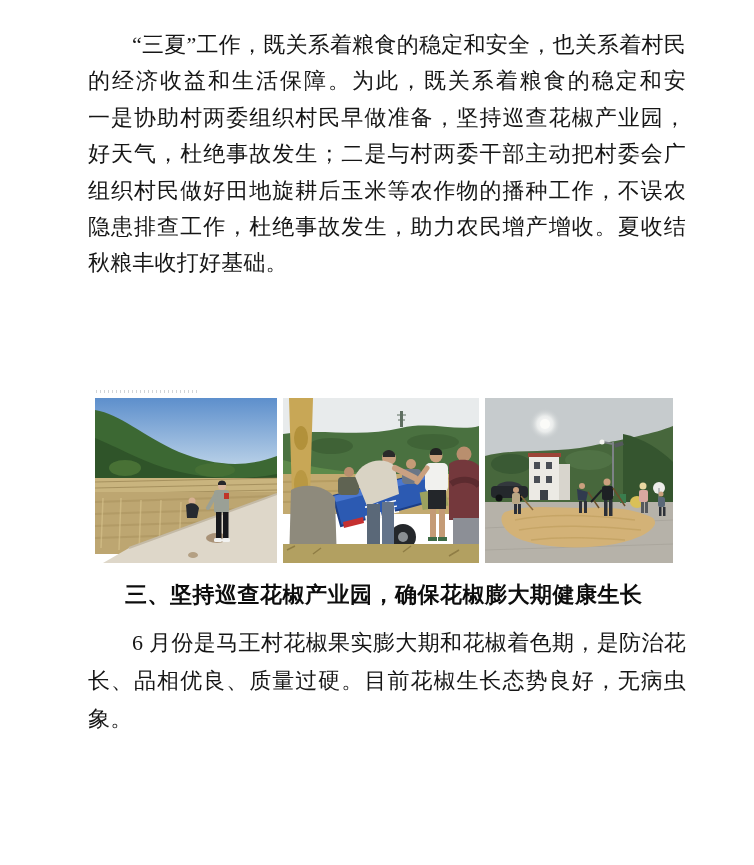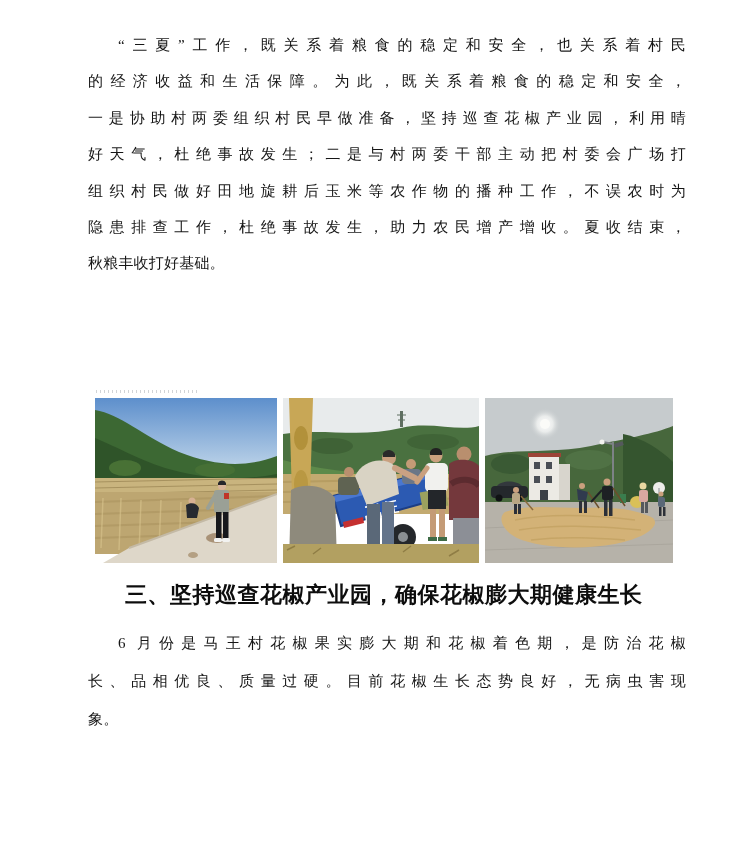--- a/index.html
+++ b/index.html
@@ -5,21 +5,21 @@
   html, body { margin: 0; padding: 0; }
   body {
     width: 754px; height: 865px;
     background: #ffffff;
     font-family: "Liberation Serif", "DejaVu Serif", serif;
     color: #161616;
     overflow: hidden;
   }
   .page { position: relative; width: 754px; height: 865px; background: #fff; }
 
-  .para { position: absolute; left: 88px; width: 598px; font-size: 15px; }
+  .para { position: absolute; left: 88px; width: 598px; font-size: 22px; }
   .para.p1 { top: 27px;  line-height: 36.4px; }
   .para.p2 { top: 624px; line-height: 38px; }
 
   .line {
     text-align: justify;
     text-align-last: justify;
     height: 36.4px;
     overflow: hidden;
     letter-spacing: 0.2px;
   }

